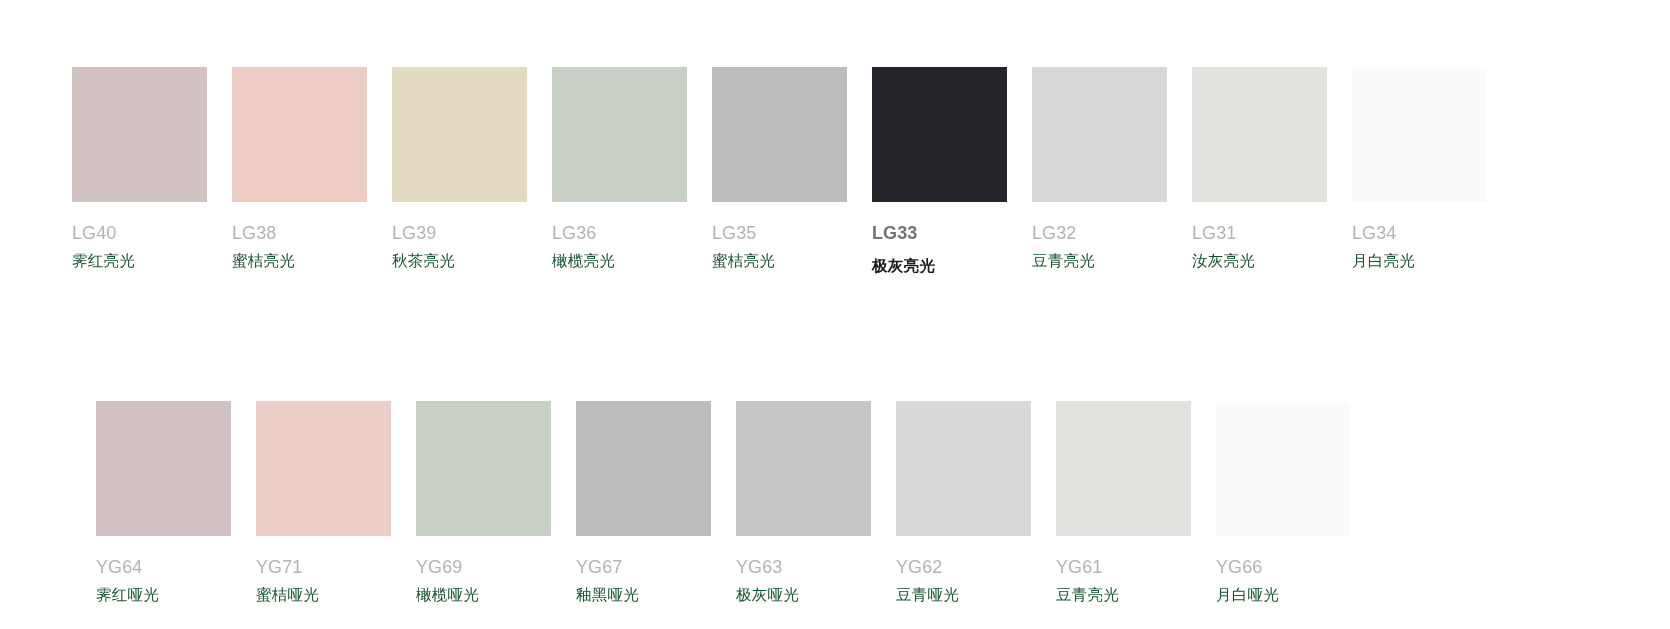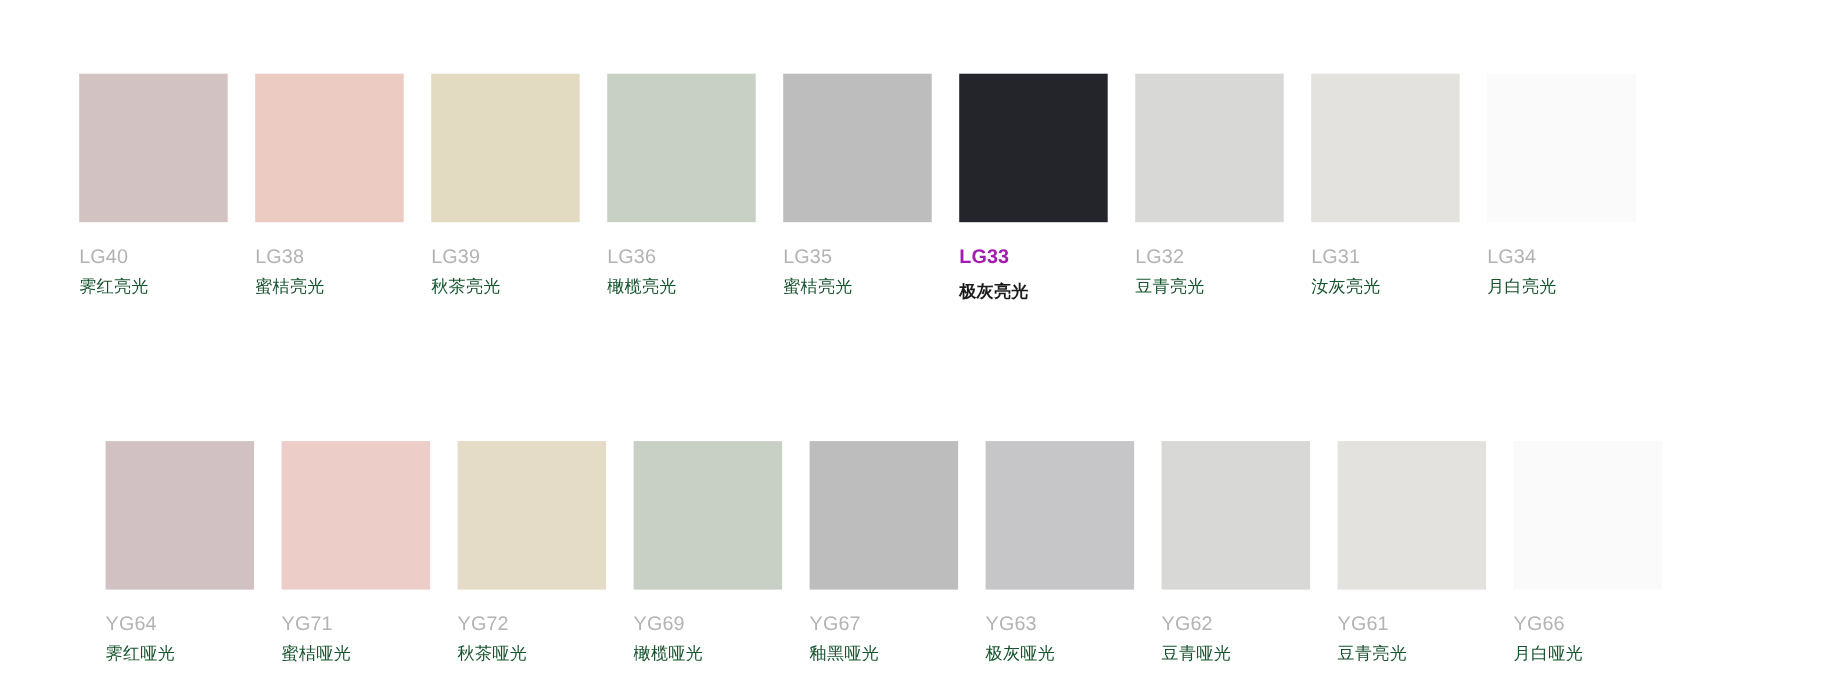--- a/index.html
+++ b/index.html
@@ -51,21 +51,21 @@
   }
   .swatch-name {
     font-size: 15.5px;
     line-height: 1;
     margin-top: 11px;
     color: #14532d;
     letter-spacing: 0.3px;
     white-space: nowrap;
   }
   .swatch-cell.is-selected .swatch-code {
-    color: #a21caf;
+    color: #737373;
     font-weight: 600;
   }
   .swatch-cell.is-selected .swatch-name {
     color: #1b1b1b;
     font-weight: 600;
     margin-top: 16px;
   }
 </style>
 </head>
 <body>
@@ -125,25 +125,20 @@
       <span class="swatch-chip" style="background: rgb(210, 193, 194);"></span>
       <div class="swatch-code">YG64</div>
       <div class="swatch-name">霁红哑光</div>
     </div>
     <div class="swatch-cell">
       <span class="swatch-chip" style="background: rgb(236, 205, 199);"></span>
       <div class="swatch-code">YG71</div>
       <div class="swatch-name">蜜桔哑光</div>
     </div>
     <div class="swatch-cell">
-      <span class="swatch-chip" style="background: rgb(228, 220, 199);"></span>
-      <div class="swatch-code">YG72</div>
-      <div class="swatch-name">秋茶哑光</div>
-    </div>
-    <div class="swatch-cell">
       <span class="swatch-chip" style="background: rgb(200, 208, 198);"></span>
       <div class="swatch-code">YG69</div>
       <div class="swatch-name">橄榄哑光</div>
     </div>
     <div class="swatch-cell">
       <span class="swatch-chip" style="background: rgb(189, 189, 189);"></span>
       <div class="swatch-code">YG67</div>
       <div class="swatch-name">釉黑哑光</div>
     </div>
     <div class="swatch-cell">

